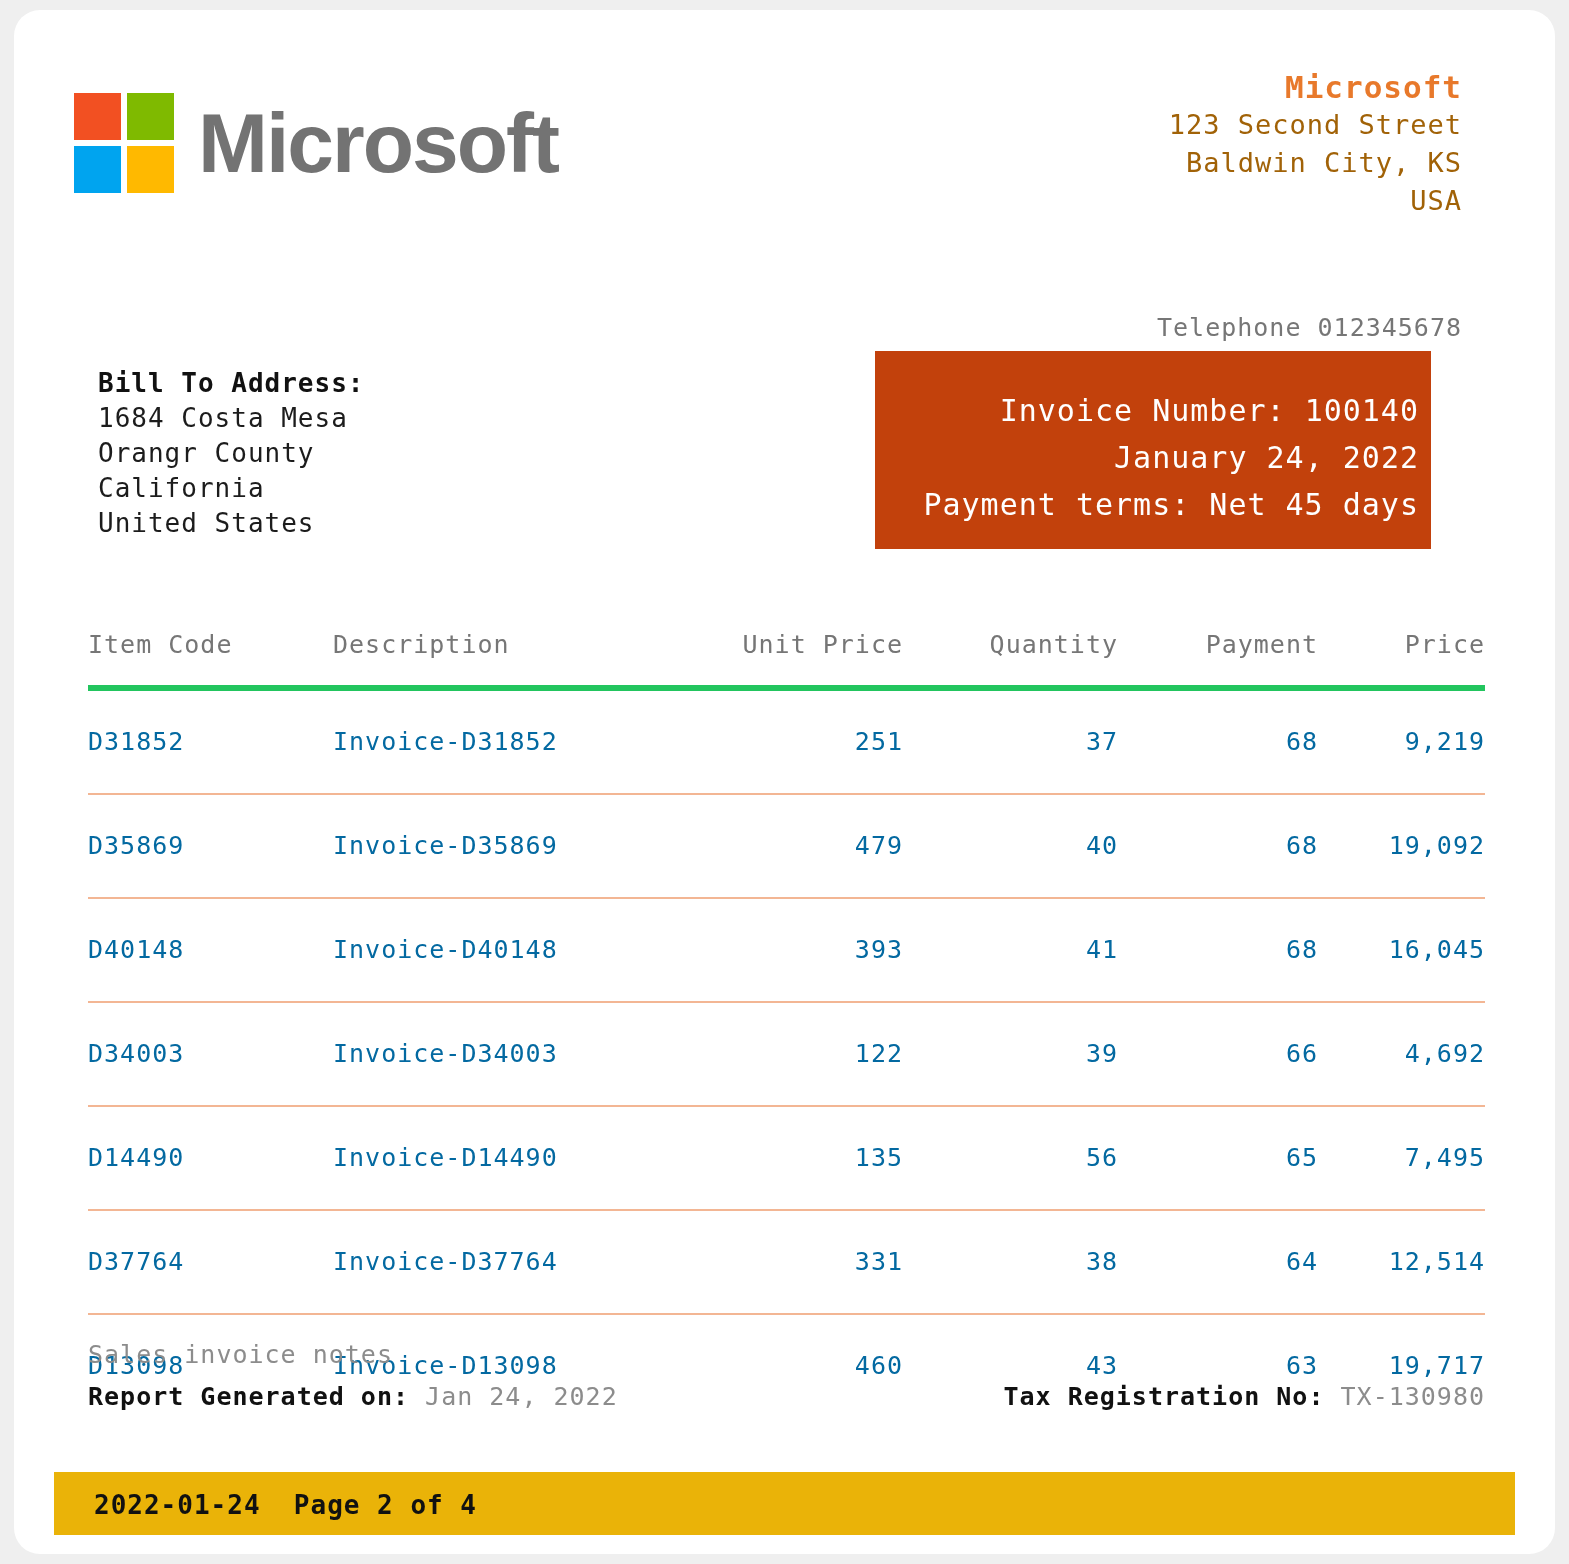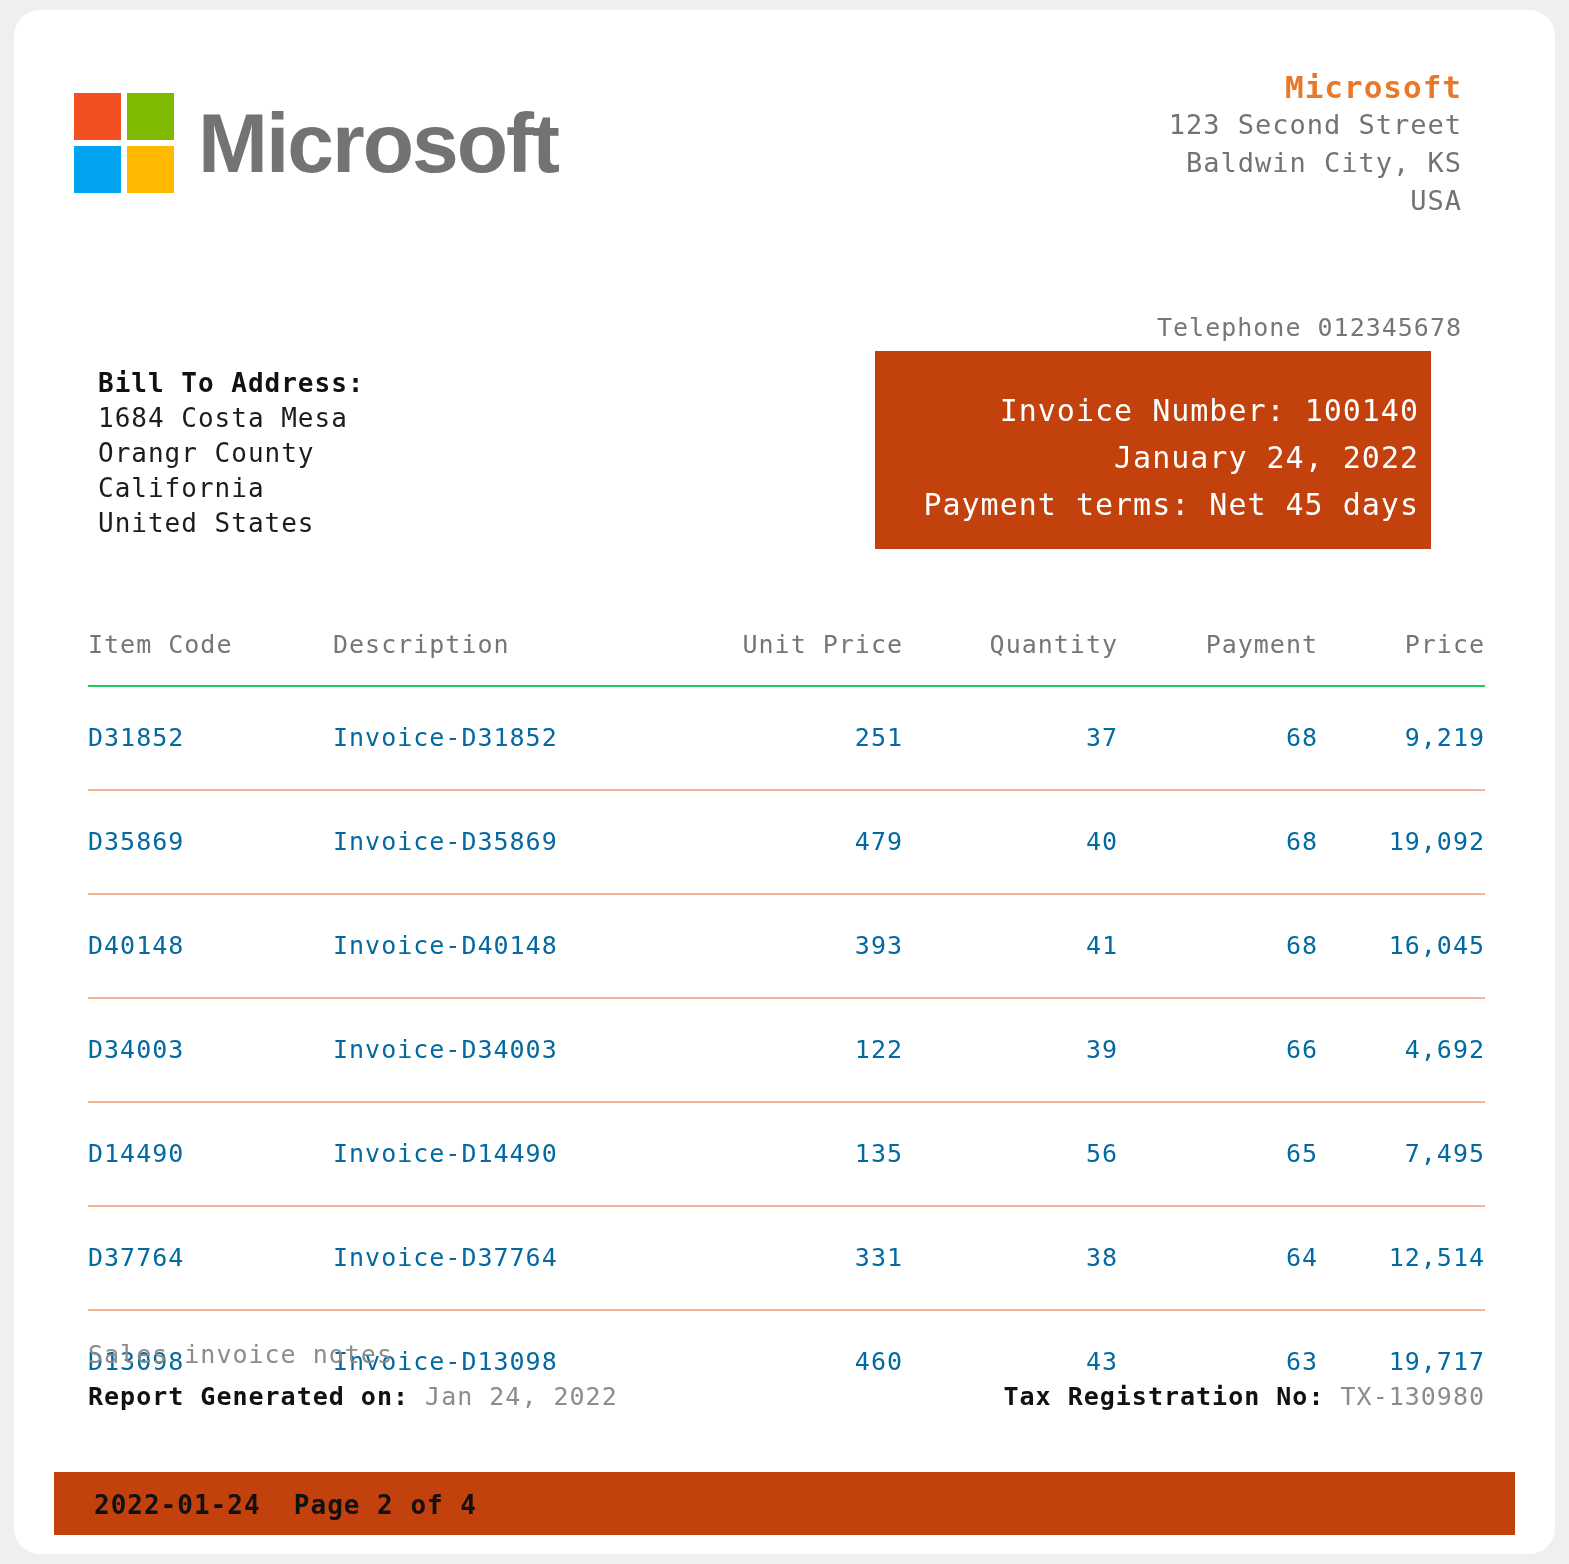--- a/index.html
+++ b/index.html
@@ -73,21 +73,21 @@
     line-height: 38px;
   }
   .company-name {
     font-size: 31px;
     font-weight: bold;
     color: #e8792b;
     letter-spacing: 1px;
   }
   .company-line {
     font-size: 27px;
-    color: #737373;
+    color: #a16207;
     letter-spacing: 1px;
   }
   .telephone {
     position: absolute;
     right: 93px;
     top: 303px;
     font-size: 25px;
     color: #767676;
     letter-spacing: 1px;
     white-space: nowrap;
@@ -135,21 +135,21 @@
     top: 620px;
     width: 1397px;
   }
   .tbl { width: 100%; border-collapse: collapse; }
   .tbl th {
     font-size: 25px;
     font-weight: normal;
     color: #767676;
     letter-spacing: 1px;
     padding: 0 0 26px 0;
-    border-bottom: 2px solid #22c55e;
+    border-bottom: 6px solid #22c55e;
   }
   .tbl td {
     font-size: 25px;
     color: #0369a1;
     letter-spacing: 1px;
     padding: 36px 0 37px 0;
     border-bottom: 2px solid #f3b694;
   }
   .tbl tr:last-child td { border-bottom: none; }
   .c-left  { text-align: left; }
@@ -182,21 +182,21 @@
   .notes-label { color: #111111; font-weight: bold; }
   .notes-value { color: #8c8c8c; }
 
   
   .footer-bar {
     position: absolute;
     left: 40px;
     top: 1462px;
     width: 1461px;
     height: 63px;
-    background: #c2410c;
+    background: #eab308;
   }
   .footer-text {
     position: absolute;
     left: 40px;
     top: 18px;
     font-size: 26px;
     color: #111111;
     letter-spacing: 1px;
     font-weight: bold;
     white-space: pre;

